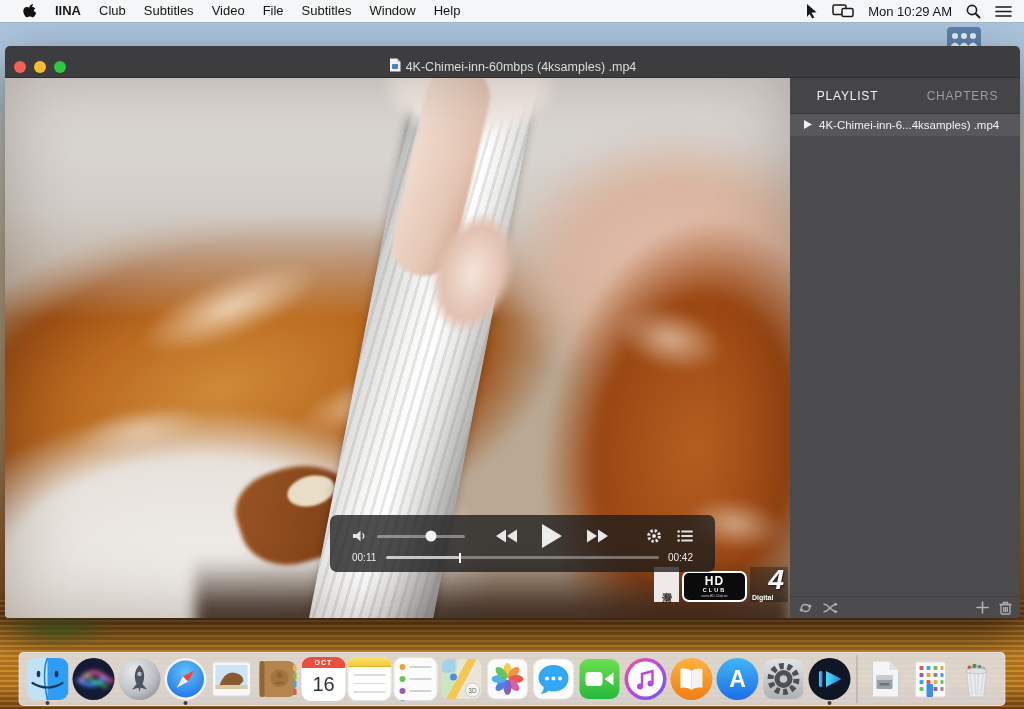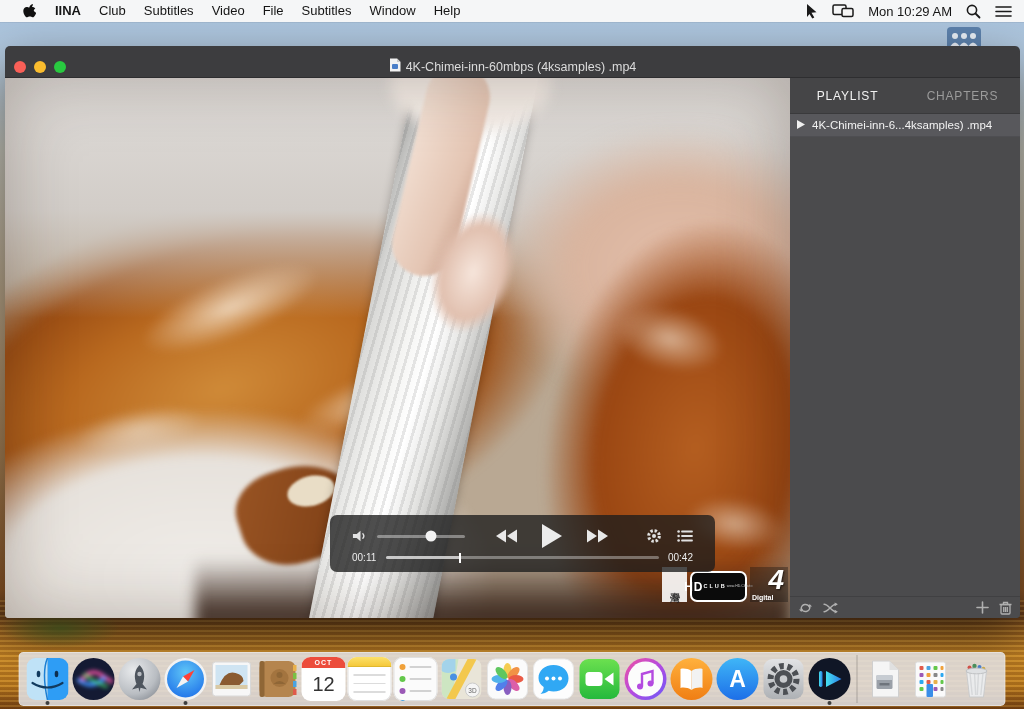--- a/index.html
+++ b/index.html
@@ -78,22 +78,22 @@
   .hl3 { left:70px; top:330px; width:130px; height:44px; transform:rotate(-10deg); opacity:.5; }
   .hl4 { left:610px; top:230px; width:110px; height:62px; transform:rotate(14deg); opacity:.6; }
   .hl5 { left:680px; top:420px; width:100px; height:52px; transform:rotate(8deg); opacity:.55; }
   .v-vignette { inset:0; box-shadow:inset 0 0 70px rgba(40,20,10,.28); }
 
   
   .marks { position:absolute; right:2px; bottom:16px; display:flex; align-items:flex-end; gap:3px; z-index:5; }
   .mark-stamp { width:25px; height:35px; background:rgba(250,250,250,.92); color:#1a1a1a;
     display:flex; align-items:center; justify-content:center; font-family:"DejaVu Serif",serif;
     font-size:10px; writing-mode:vertical-rl; letter-spacing:1px; }
-  .mark-hd { width:57px; height:31px; background:#0b0b0b; border:2px solid #fff; border-radius:7px;
-    color:#fff; display:flex; flex-direction:row; align-items:center; justify-content:center; line-height:1; }
+  .mark-hd { width:65px; height:31px; background:#0b0b0b; border:2px solid #fff; border-radius:7px;
+    color:#fff; display:flex; flex-direction:column; align-items:center; justify-content:center; line-height:1; }
   .mark-hd .hd { font-size:12px; font-weight:800; letter-spacing:1px; }
   .mark-hd .club { font-size:5.5px; font-weight:700; letter-spacing:2px; margin-top:1px; }
   .mark-hd .url { font-size:3.5px; color:#c8c8c8; margin-top:1px; }
   .mark-4k { width:38px; height:35px; position:relative; color:#fff; background:rgba(15,15,15,.35); }
   .mark-4k .four { position:absolute; right:4px; top:-3px; font-size:28px; font-weight:800; font-style:italic;
     text-shadow:1px 1px 2px rgba(0,0,0,.6); }
   .mark-4k .dig { position:absolute; left:2px; bottom:1px; font-size:7px; font-weight:700; }
 
   
   .osc { position:absolute; left:325px; top:437px; width:385px; height:57px; border-radius:7px;
@@ -110,21 +110,21 @@
   .time { font-size:10px; color:#ececec; min-width:26px; }
   .seekbar { position:relative; flex:1; height:3px; background:rgba(255,255,255,.35); border-radius:2px; }
   .seek-played { position:absolute; left:0; top:0; bottom:0; background:rgba(255,255,255,.55); border-radius:2px; }
   .seek-marker { position:absolute; top:50%; width:2px; height:10px; background:#fff; transform:translate(-50%,-50%); }
 
   
   .sidebar { flex:1; background:#4b4b4d; display:flex; flex-direction:column; min-width:0; }
   .sb-tabs { flex:0 0 36px; display:flex; align-items:center; background:#454547; border-bottom:1px solid #3a3a3c; }
   .sb-tab { flex:1; text-align:center; font-size:12px; font-weight:400; letter-spacing:.8px; color:#9b9b9b; cursor:default; }
   .sb-tab.active { color:#f2f2f2; }
-  .sb-item { flex:0 0 23px; background:#58585c; display:flex; align-items:center; gap:7px; padding:0 7px;
+  .sb-item { flex:0 0 23px; background:#58585c; display:flex; align-items:center; gap:7px; padding:0 14px;
     font-size:11.5px; color:#f2f2f2; border-bottom:1px solid #4e4e52; white-space:nowrap; overflow:hidden; }
   .sb-empty { flex:1; }
   .sb-footer { flex:0 0 22px; border-top:1px solid #404042; display:flex; align-items:center; padding:0 8px; gap:10px; }
   .sb-footer .spacer { flex:1; }
   .sb-fbtn { display:flex; align-items:center; justify-content:center; }
 
   
   .dock { position:absolute; left:50%; transform:translateX(-50%); bottom:3px; height:54px; z-index:30;
     background:rgba(228,228,231,.85); border:1px solid rgba(255,255,255,.35); border-radius:5px;
     display:flex; align-items:center; padding:0 5px; }
@@ -484,21 +484,21 @@
           <rect x="37.5" y="8" width="3.5" height="6" fill="#e8b04b"></rect>
           <rect x="37.5" y="16" width="3.5" height="6" fill="#7ac043"></rect>
           <rect x="37.5" y="24" width="3.5" height="6" fill="#4aa3e0"></rect>
           <rect x="37.5" y="32" width="3.5" height="6" fill="#e05a4a"></rect>
         </svg>
     </div>
 
     <div class="dock-item">
       <div class="ic cal">
         <div class="cal-top">OCT</div>
-        <div class="cal-day">12</div>
+        <div class="cal-day">16</div>
       </div>
     </div>
 
     <div class="dock-item">
       <div class="ic notes">
           <div class="notes-top"></div>
           <div class="notes-line"></div>
           <div class="notes-line"></div>
           <div class="notes-line"></div>
         </div>

